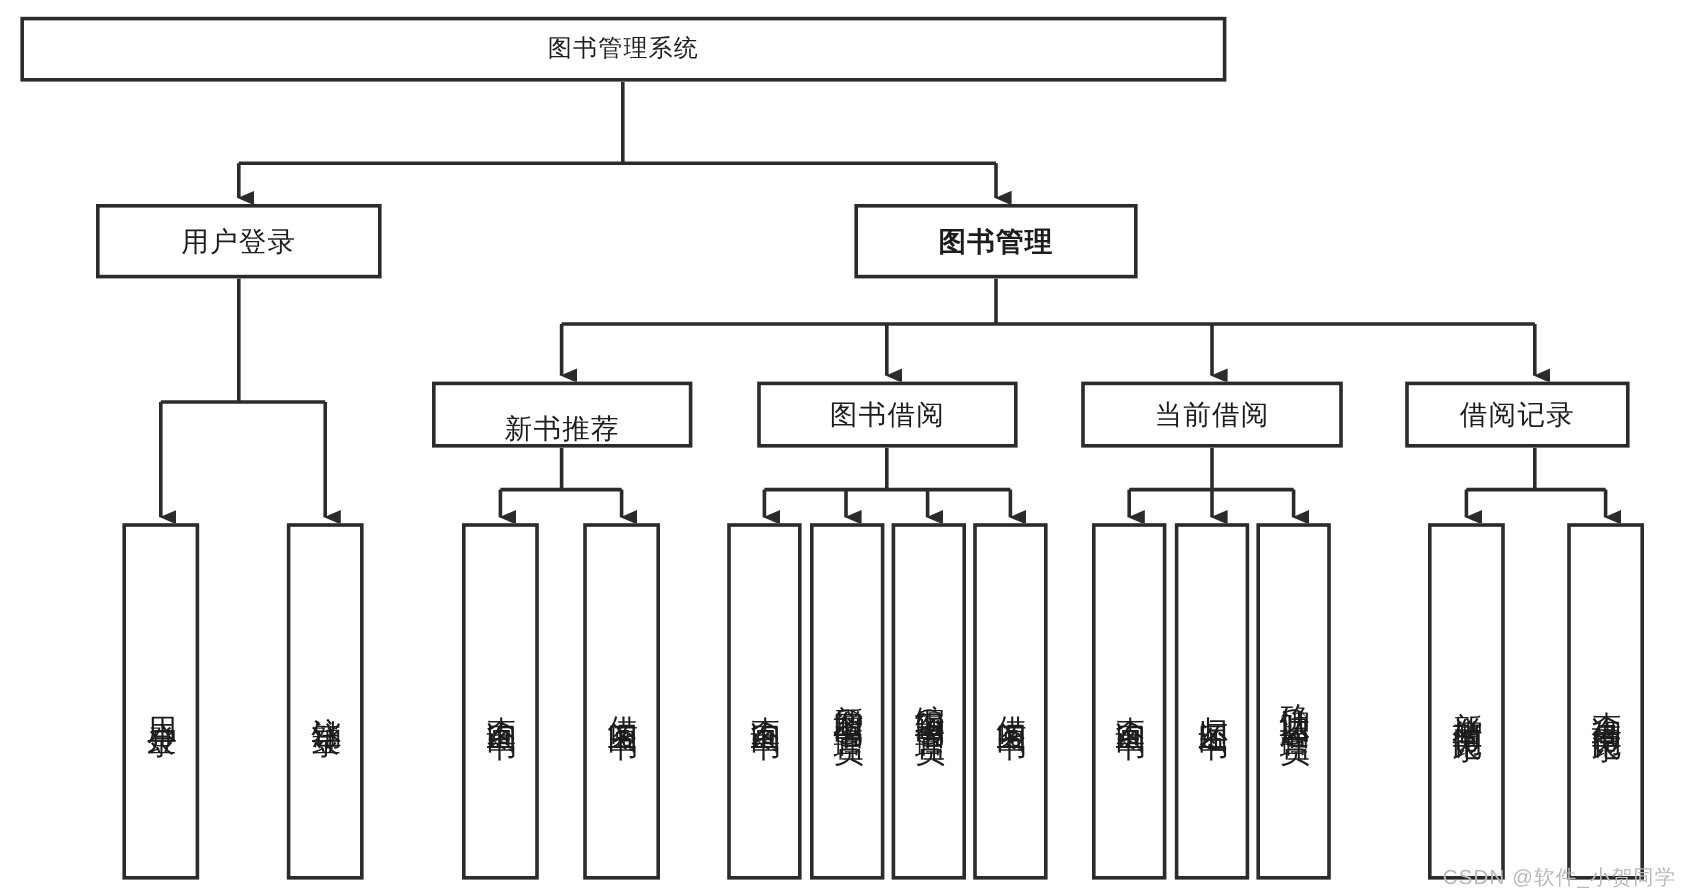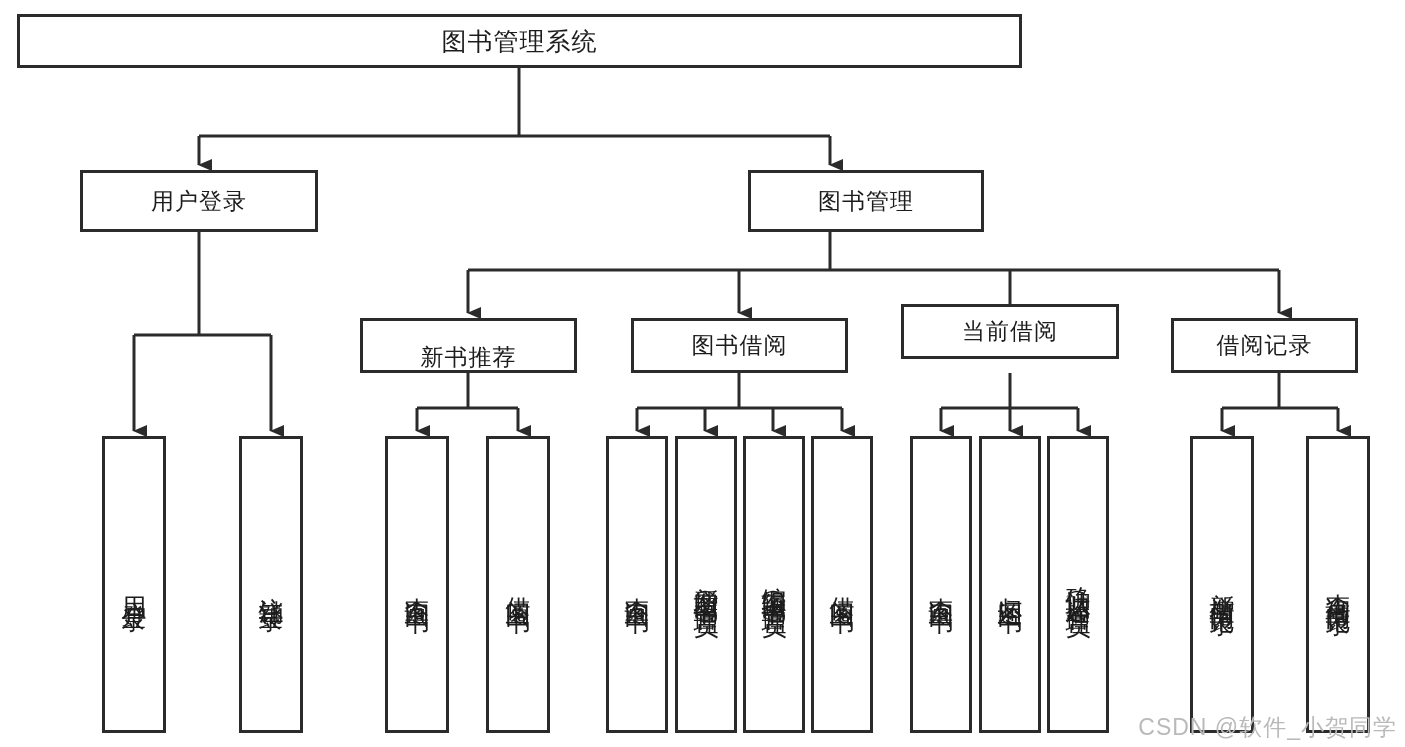--- a/index.html
+++ b/index.html
@@ -30,41 +30,41 @@
     justify-content:center;
     z-index:2;
   }
   .node .label{
     font-size:23px;
     letter-spacing:1px;
     line-height:1.15;
     color:#1c1c1c;
     white-space:nowrap;
   }
-  .node.root .label{font-size:25px;}
+  .node.root .label{font-size:20px;}
   .node.vert{
     border-width:3px;
     align-items:center;
     justify-content:center;
     padding:6px 0;
   }
   .node.vert .label{
     writing-mode:vertical-rl;
     text-orientation:upright;
     white-space:nowrap;
     font-size:25px;
     letter-spacing:4px;
     line-height:1.0;
     max-height:275px;
   }
   #watermark{
     position:absolute;
     right:8px;
     bottom:4px;
-    font-size:23px;
+    font-size:17px;
     color:#b9b9b9;
     letter-spacing:1px;
     z-index:5;
     white-space:nowrap;
   }
 </style>
 </head>
 <body>
 
 <div id="canvas">
@@ -120,33 +120,33 @@
   </svg>
 
   <div class="node root" style="left:17px; top:14px; width:1005px; height:54px;">
     <span class="label">图书管理系统</span>
   </div>
 
   <div class="node" style="left:80px; top:170px; width:238px; height:62px;">
     <span class="label">用户登录</span>
   </div>
 
-  <div class="node" style="left:748px; top:170px; width:236px; height:62px;">
+  <div class="node" style="left:712px; top:170px; width:236px; height:62px;font-weight:bold;">
     <span class="label">图书管理</span>
   </div>
 
   <div class="node" style="left:360px; top:318px; width:217px; height:55px;align-items:flex-end;">
     <span class="label">新书推荐</span>
   </div>
 
   <div class="node" style="left:631px; top:318px; width:217px; height:55px;">
     <span class="label">图书借阅</span>
   </div>
 
-  <div class="node" style="left:901px; top:304px; width:218px; height:55px;">
+  <div class="node" style="left:901px; top:318px; width:218px; height:55px;">
     <span class="label">当前借阅</span>
   </div>
 
   <div class="node" style="left:1171px; top:318px; width:187px; height:55px;">
     <span class="label">借阅记录</span>
   </div>
 
   <div class="node vert" style="left:102px; top:436px; width:64px; height:297px;">
     <span class="label">用户登录</span>
   </div>

